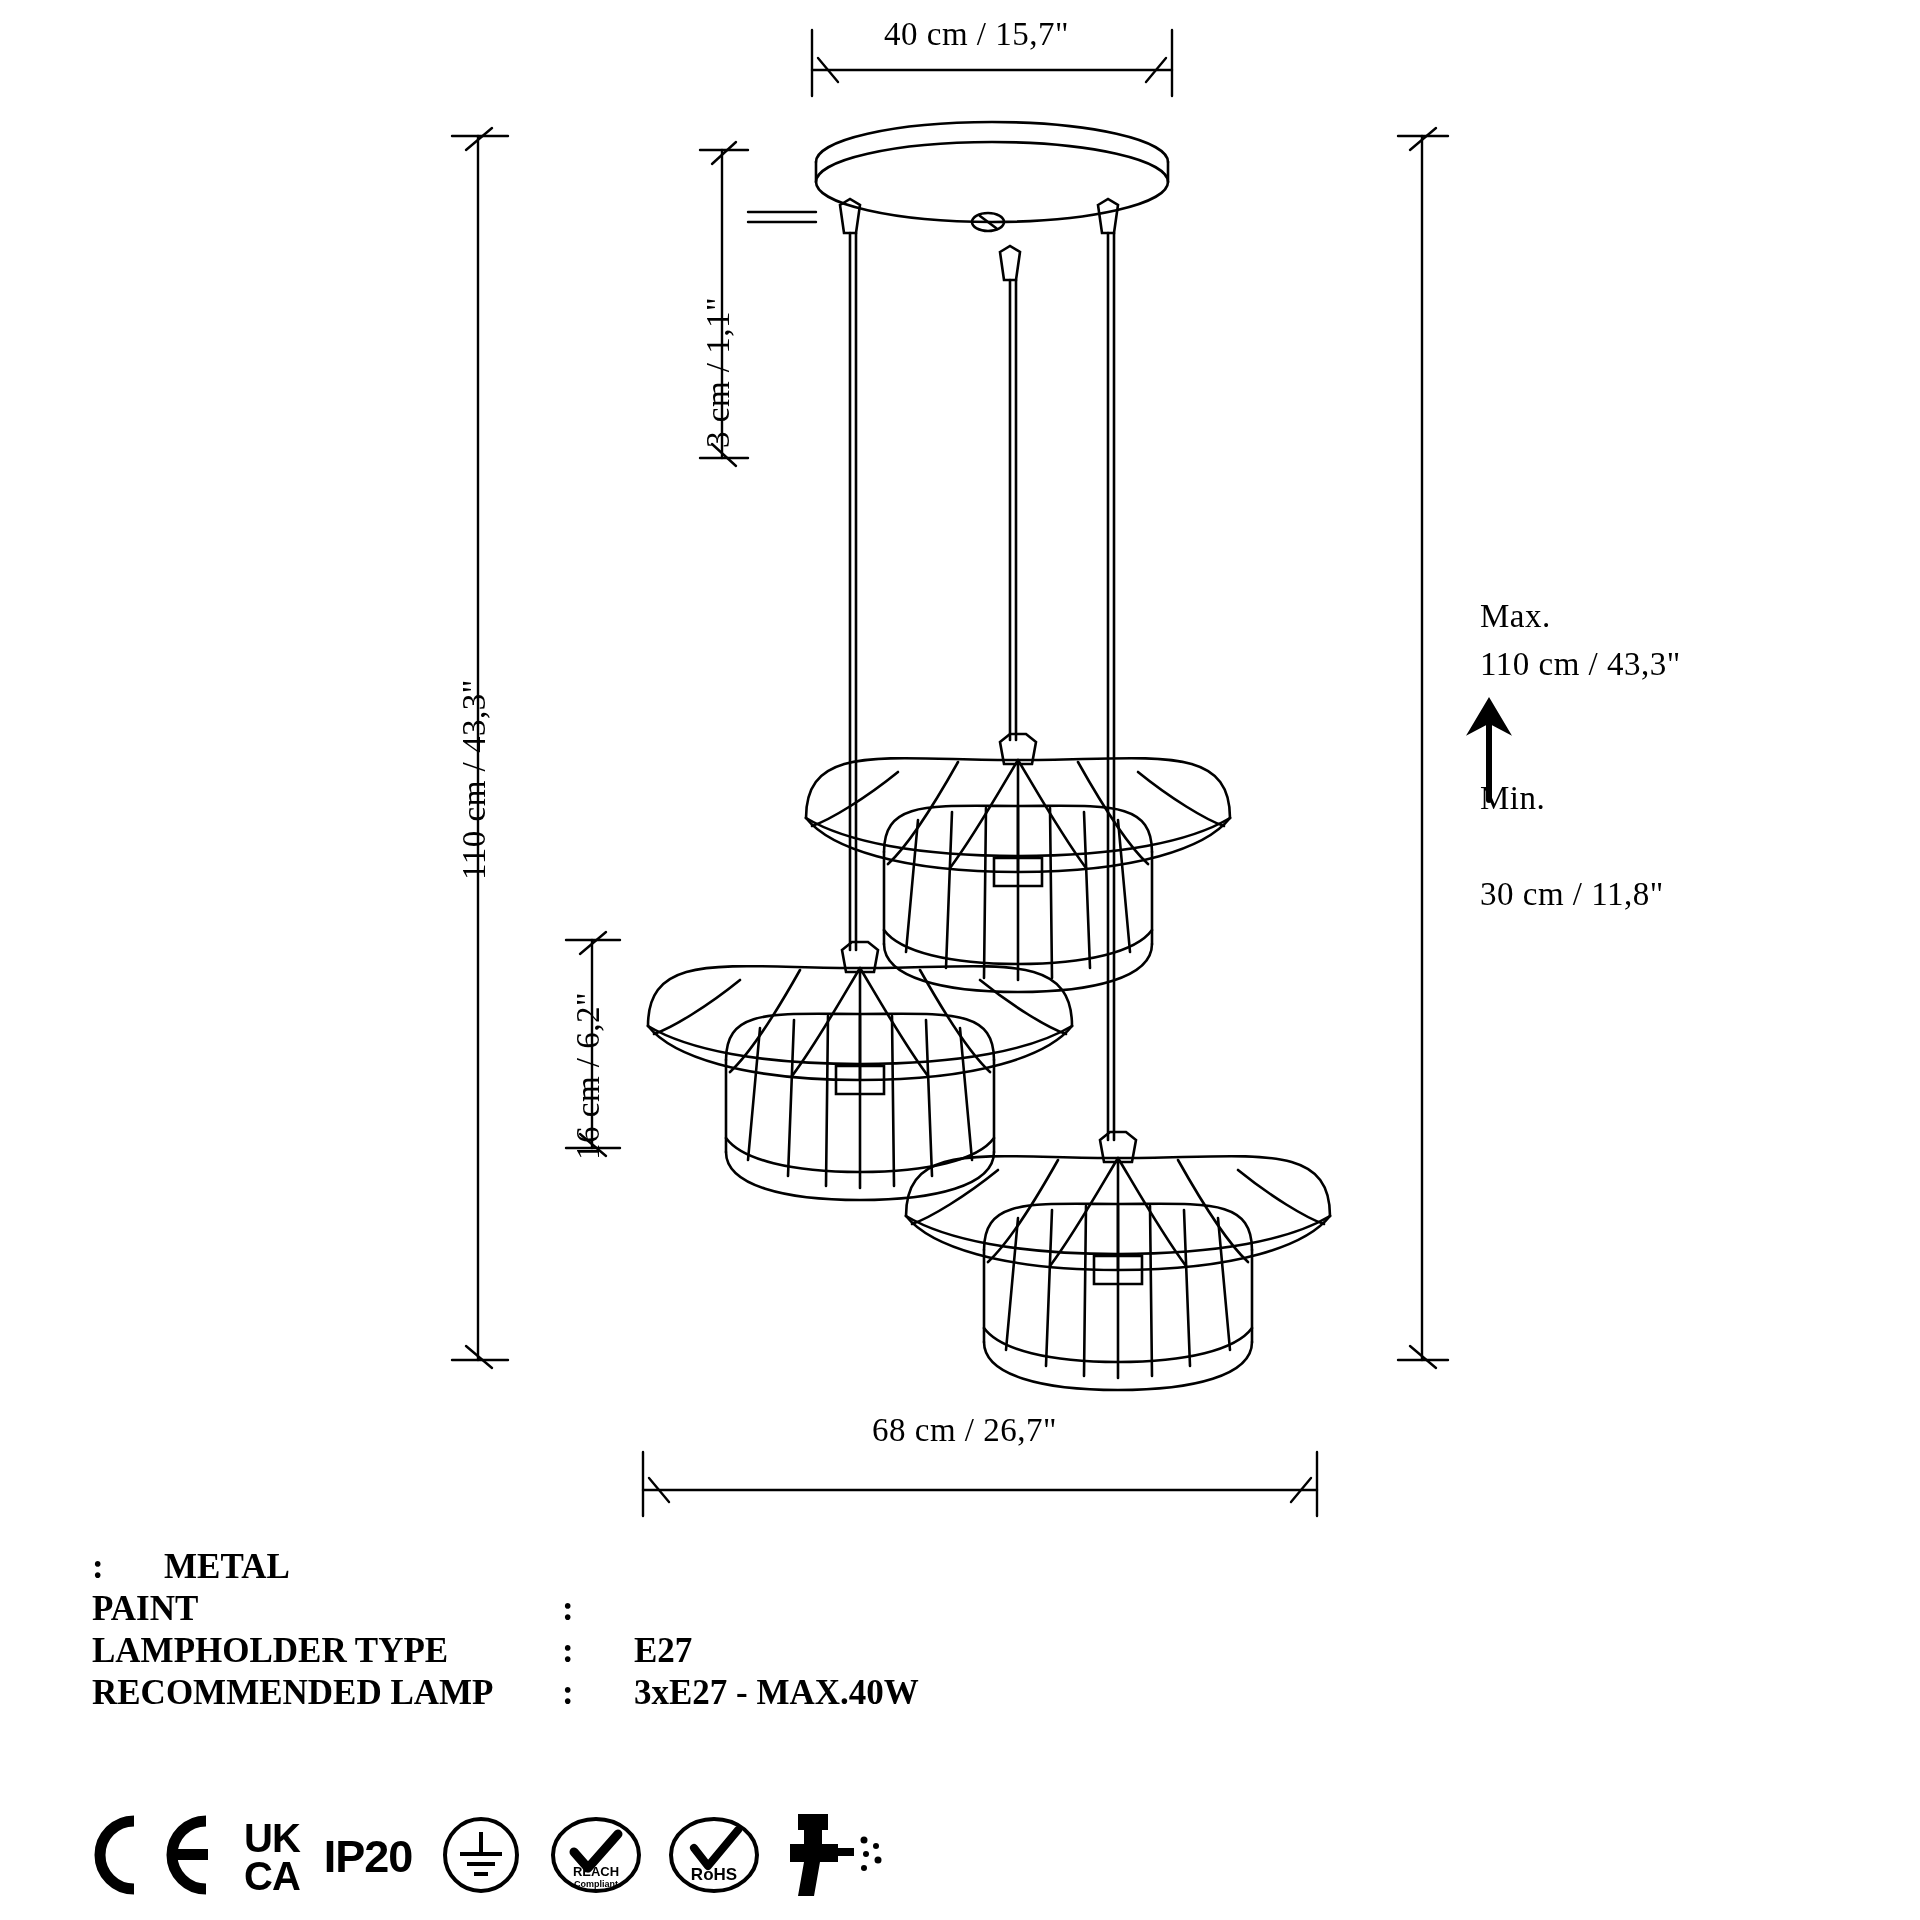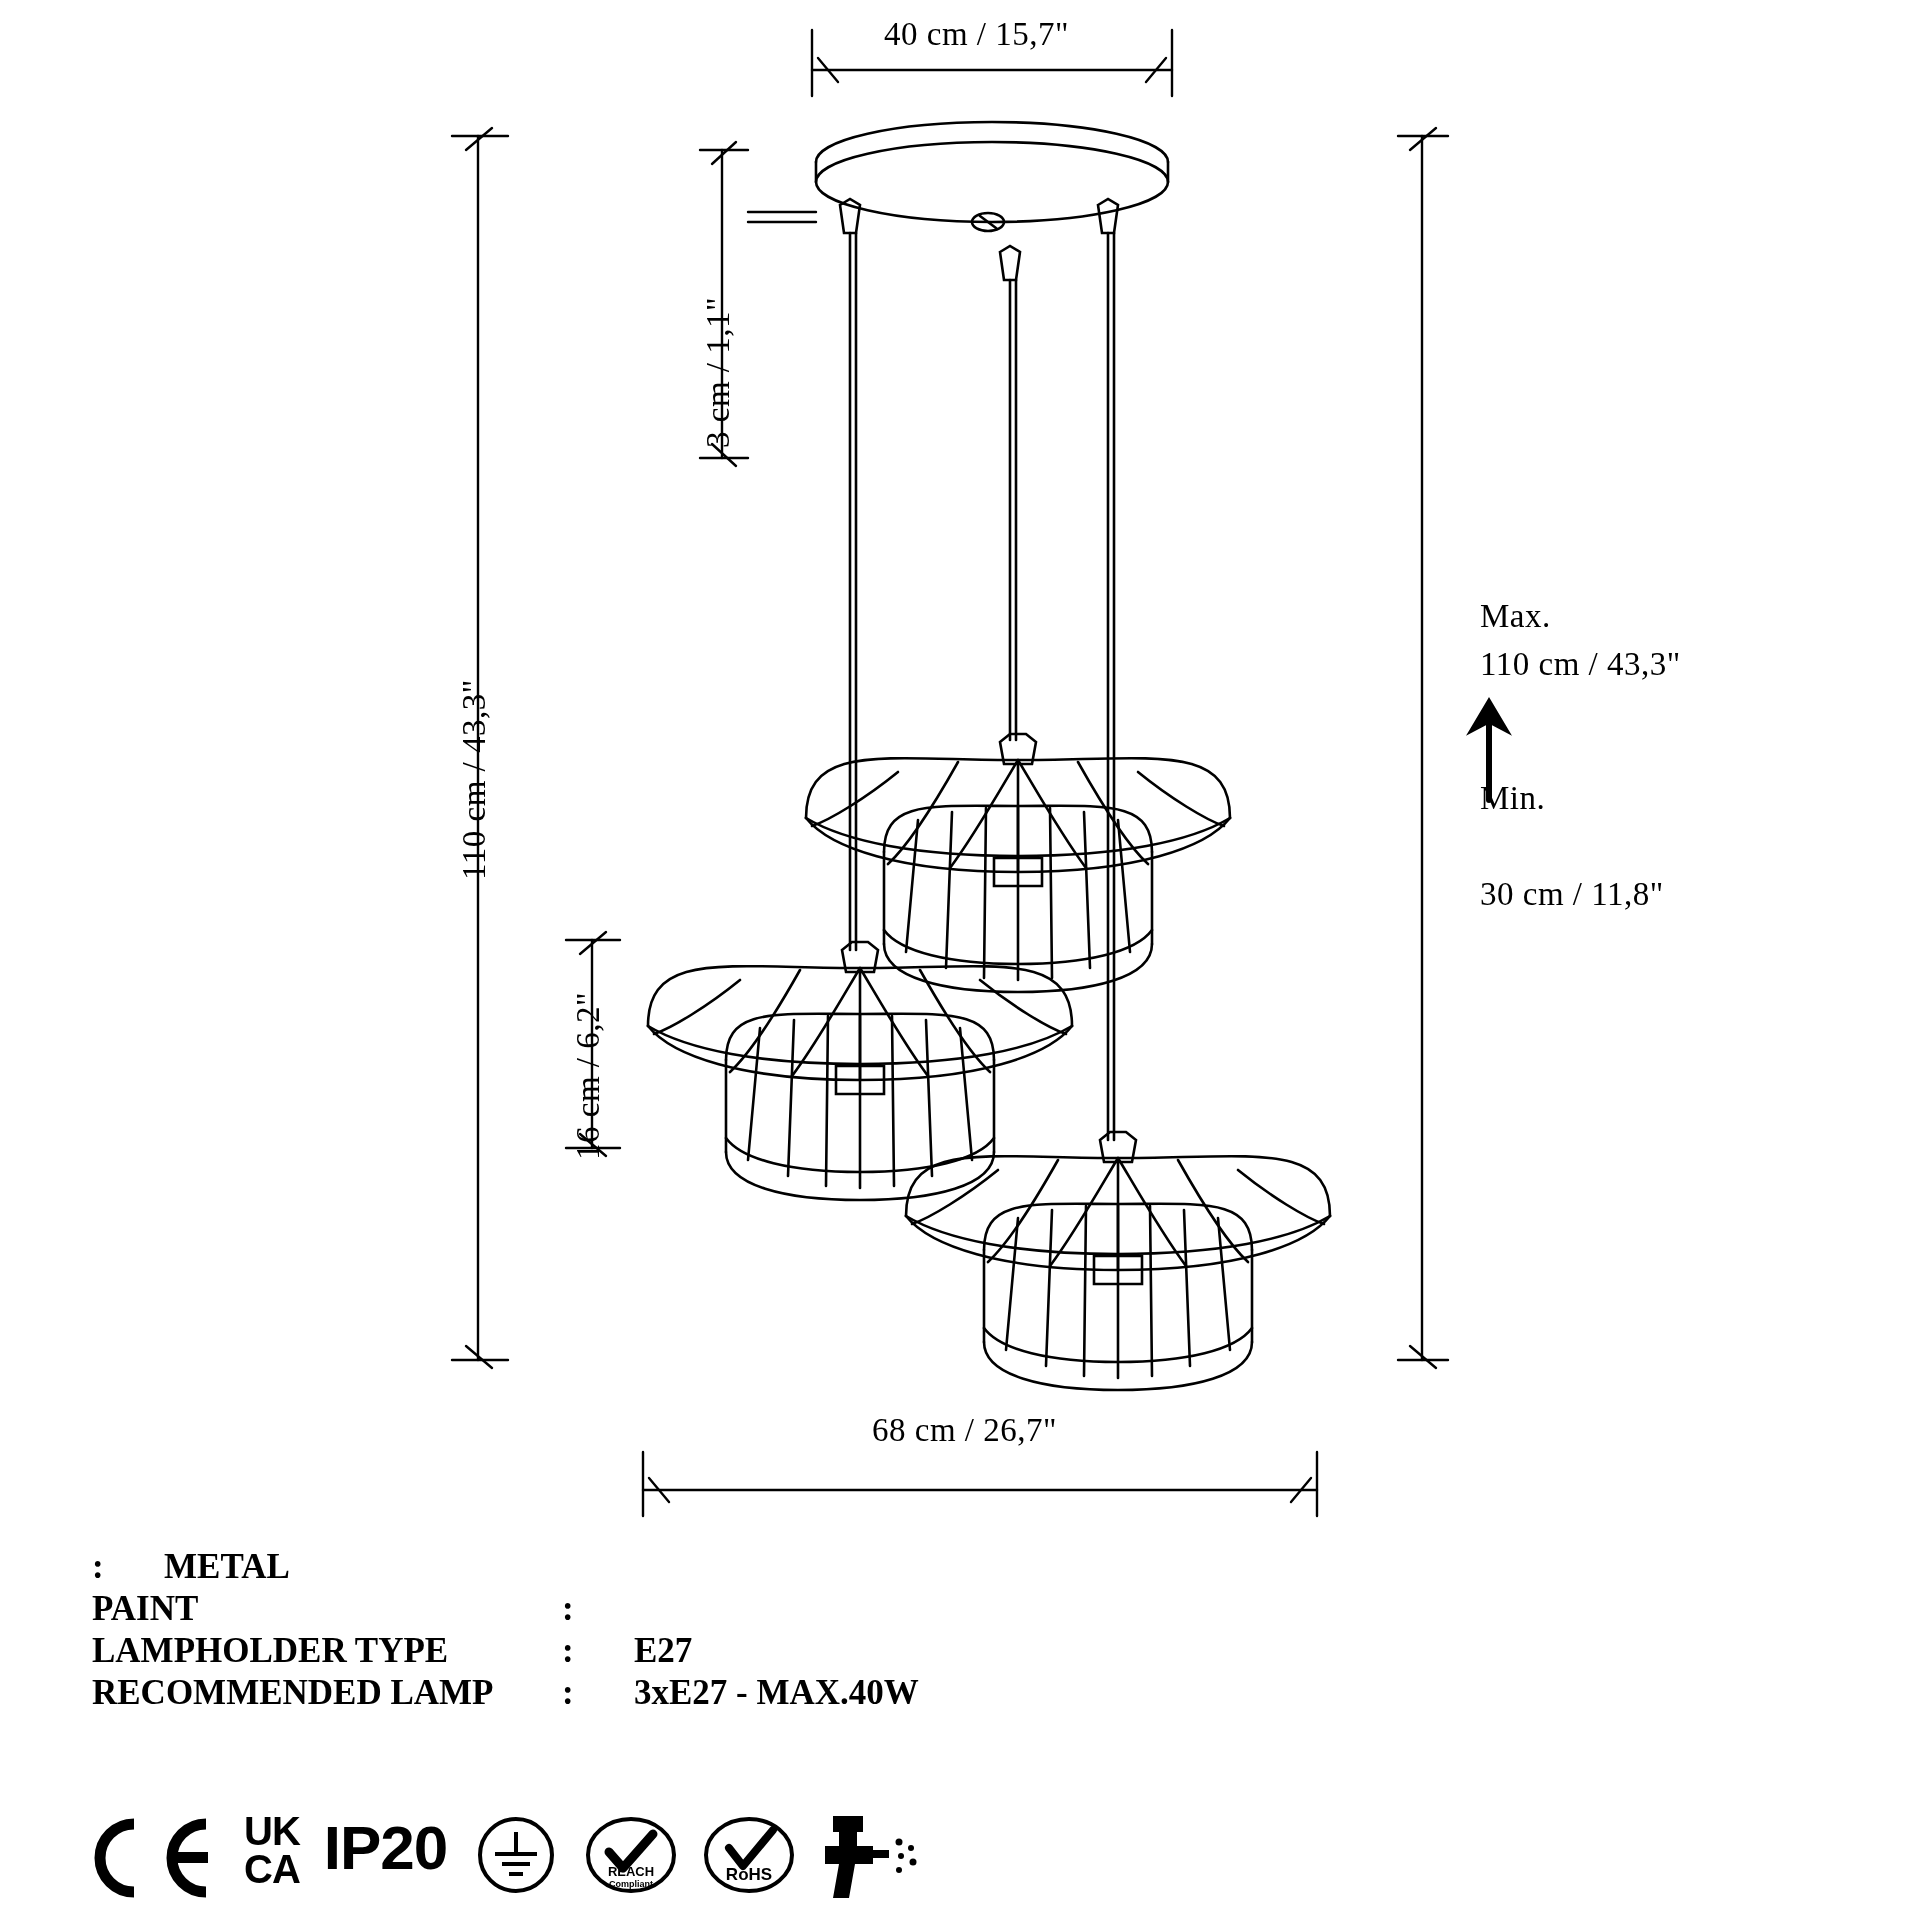--- a/index.html
+++ b/index.html
@@ -37,32 +37,32 @@
   .spec-row{display:flex;}
   .spec-key{width:470px;}
   .spec-colon{width:28px;}
   .spec-val{white-space:nowrap;margin-left:44px;}
 
   
   .certs{
     position:absolute;
     left:78px;top:1812px;
     height:90px;
-    display:flex;align-items:flex-start;gap:26px;
+    display:flex;align-items:center;gap:26px;
   }
   .ukca{
     font-family:"Liberation Sans", sans-serif;
     font-weight:bold;
     font-size:40px;line-height:38px;
     letter-spacing:-1px;
   }
   .ip20{
     font-family:"Liberation Sans", sans-serif;
     font-weight:bold;
-    font-size:62px;
+    font-size:45px;
     letter-spacing:-1px;
     margin-left:-2px;
   }
   .badge-text{
     font-family:"Liberation Sans", sans-serif;
     font-weight:bold;
   }
 </style>
 </head>
 <body>

